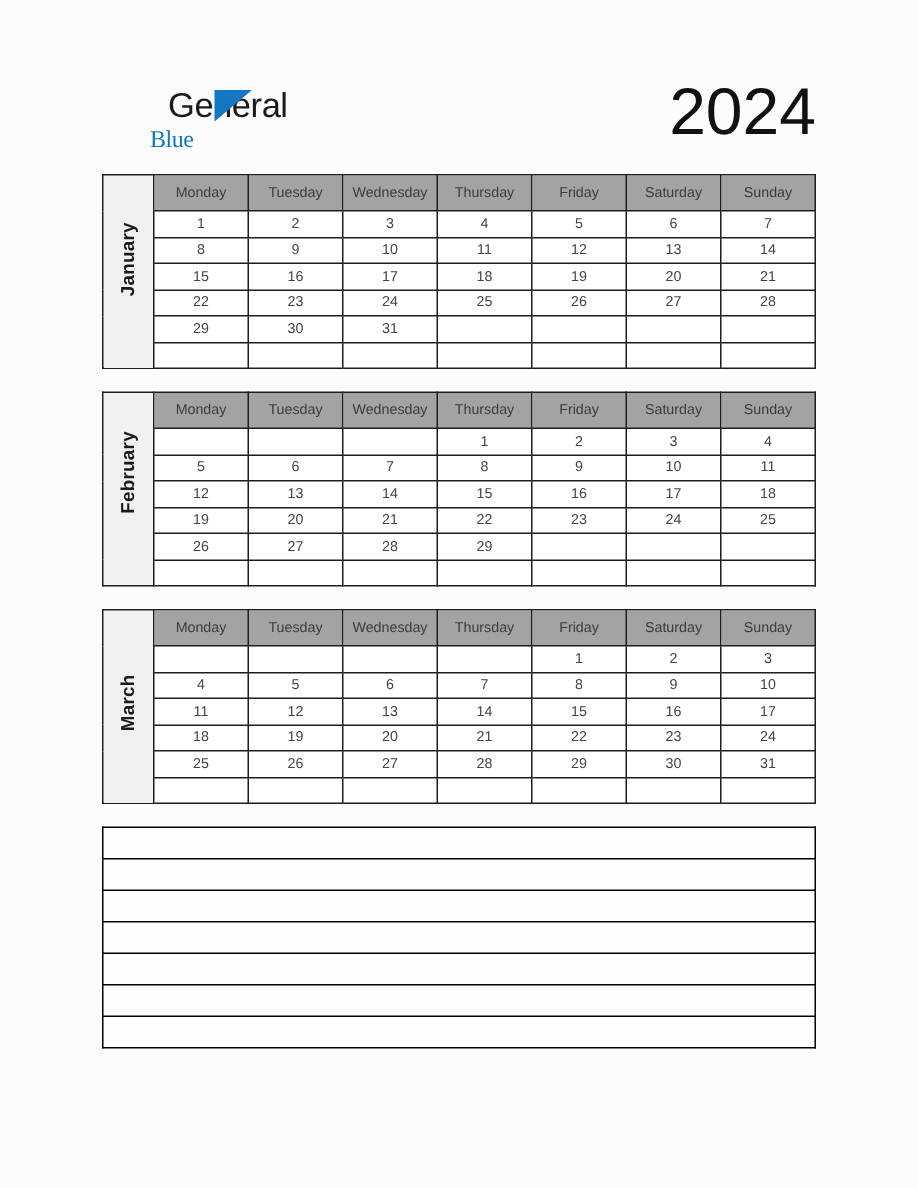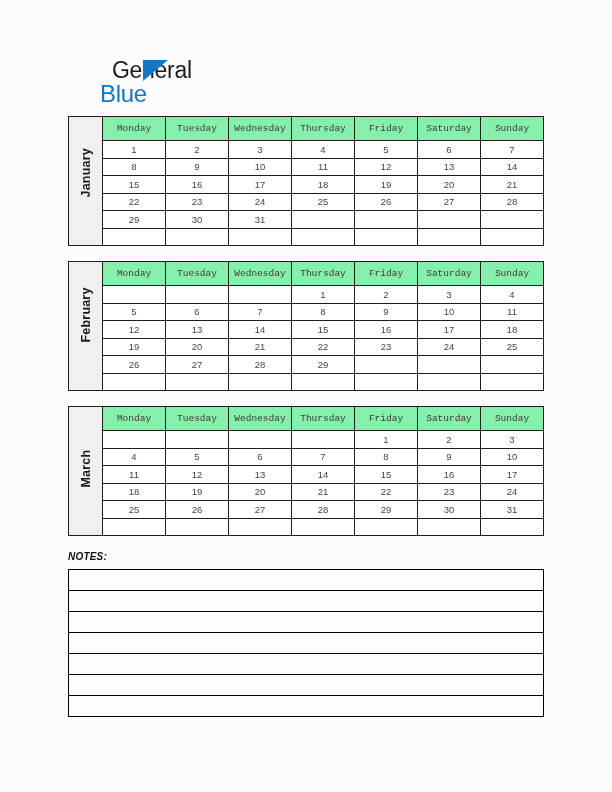--- a/index.html
+++ b/index.html
@@ -42,24 +42,24 @@
     letter-spacing: -0.3px;
     font-family: "Liberation Sans", sans-serif;
     margin-left: 44px;
   }
   .logo-row2 {
     position: absolute;
     left: 32px;
     top: 23px;
     height: 27px;
     line-height: 27px;
-    font-size: 24px;
+    font-size: 16px;
     color: #1577c4;
     letter-spacing: -0.3px;
-    font-family: Liberation Sans, sans-serif;
+    font-family: Liberation Serif, serif;
   }
   .logo-triangle {
     position: absolute;
     left: 75px;
     top: 3px;
     width: 0;
     height: 0;
     border-top: 21px solid #1577c4;
     border-right: 25px solid transparent;
   }
@@ -107,30 +107,30 @@
     display: block;
     transform: rotate(-90deg);
     white-space: nowrap;
     font-size: 12.5px;
     font-weight: bold;
     color: #1a1a1a;
     letter-spacing: 0.2px;
     font-family: "Liberation Sans", sans-serif;
   }
   th.dow {
-    background: #86efac;
+    background: #a3a3a3;
     height: 23px;
     font-size: 9.5px;
     font-weight: normal;
     color: #3c3c3c;
     text-align: center;
     vertical-align: middle;
     overflow: hidden;
     line-height: 11px;
-    font-family: Liberation Mono, monospace;
+    font-family: Liberation Sans, sans-serif;
   }
   th.dow .dow-inner {
     display: block;
     max-height: 23px;
     overflow: hidden;
     padding: 0 1px;
     word-break: break-all;
   }
   td.day {
     height: 16.5px;
@@ -175,20 +175,21 @@
 <body>
 
 <div class="page-header">
 
   <div class="logo">
     <span class="logo-row1">General</span>
     <span class="logo-triangle"></span>
     <span class="logo-row2">Blue</span>
   </div>
 
+  <div class="year">2024</div>
 
 </div>
 
 <div class="month-block" id="month-0">
     <table class="cal">
       <tbody>
         <tr>
           <td class="month-label-cell" rowspan="7">
             <span class="month-label">January</span>
           </td>
@@ -438,21 +439,20 @@
           <td class="day"></td>
           <td class="day"></td>
           <td class="day"></td>
           <td class="day"></td>
         </tr>
       </tbody>
     </table>
   </div>
 
 <div class="notes-section">
-  <div class="notes-title">NOTES:</div>
   <table class="notes">
     <tbody id="notes-body">
         <tr>
           <td></td>
         </tr>
         <tr>
           <td></td>
         </tr>
         <tr>
           <td></td>

